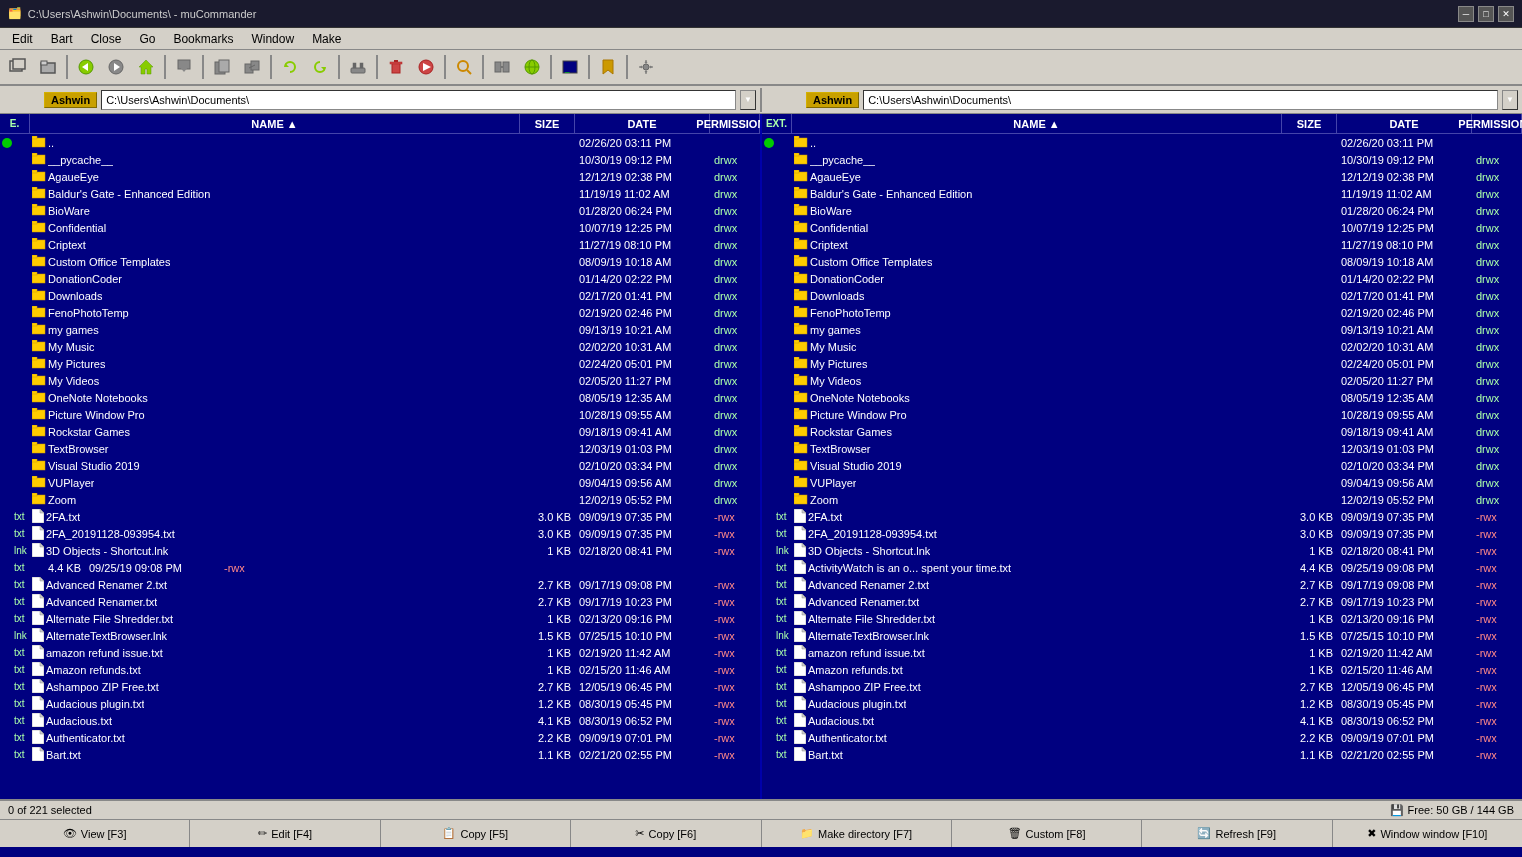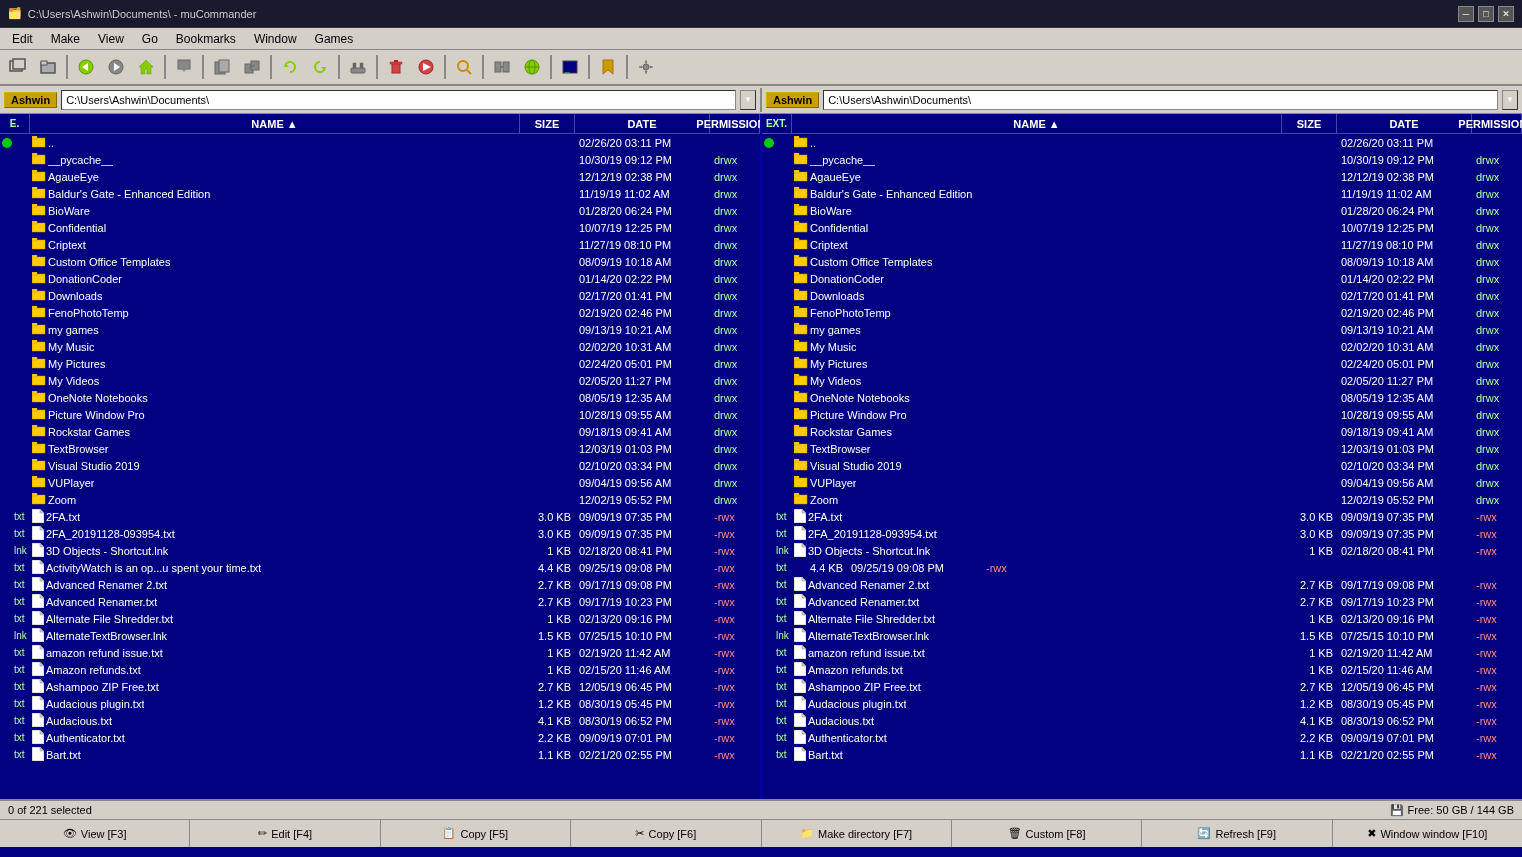--- a/index.html
+++ b/index.html
@@ -99,20 +99,21 @@
       display: flex;
       align-items: center;
       border-bottom: 1px solid #888;
     }
     .address-panel {
       flex: 1;
       display: flex;
       align-items: center;
       padding: 2px 4px;
       gap: 4px;
+      margin-left: 40px;
     }
     .address-panel:first-child {
       border-right: 2px solid #888;
     }
     .address-label {
       background: #c8a000;
       color: #000;
       padding: 1px 6px;
       font-size: 11px;
       font-weight: bold;
@@ -263,26 +264,26 @@
   </div>
   <div id="titlebar-right">
     <div class="title-btn">─</div>
     <div class="title-btn">□</div>
     <div class="title-btn">✕</div>
   </div>
 </div>
 
 <div id="menubar">
   <span class="menu-item">Edit</span>
-  <span class="menu-item">Make</span>
-  <span class="menu-item">View</span>
+  <span class="menu-item">Bart</span>
+  <span class="menu-item">Close</span>
   <span class="menu-item">Go</span>
   <span class="menu-item">Bookmarks</span>
   <span class="menu-item">Window</span>
-  <span class="menu-item">Games</span>
+  <span class="menu-item">Make</span>
 </div>
 
 <div id="toolbar">
   <div class="toolbar-btn">
     <svg width="18" height="18" viewBox="0 0 18 18">
         <rect x="1" y="3" width="12" height="10" fill="none" stroke="#555" stroke-width="1.5"></rect>
         <rect x="4" y="1" width="12" height="10" fill="#d4d0c8" stroke="#555" stroke-width="1.5"></rect>
       </svg>
   </div>
   <div class="toolbar-btn">
@@ -877,27 +878,20 @@
         </div>
         <div class="col-size" style="color:#ffffff;">1 KB</div>
         <div class="col-date">02/18/20 08:41 PM</div>
         <div class="col-perms" style="color:#ff8888;">-rwx</div>
       </div>
         <div class="file-row">
         <div class="col-ext" style="color:#aaffaa;display:flex;align-items:center;">
           <span style="width:12px;display:inline-block;flex-shrink:0;"></span>
           <span style="font-size:10px;">txt</span>
         </div>
-        <div class="col-name" style="display:flex;align-items:center;gap:2px;">
-          <span><svg width="12" height="14" viewBox="0 0 12 14">
-                <polygon points="0,0 8,0 12,4 12,14 0,14" fill="#ffffff" stroke="#888" stroke-width="0.5"></polygon>
-                <polygon points="8,0 8,4 12,4" fill="#ccc" stroke="#888" stroke-width="0.5"></polygon>
-              </svg></span>
-          <span style="overflow:hidden;text-overflow:ellipsis;white-space:nowrap;">ActivityWatch is an op...u spent your time.txt</span>
-        </div>
         <div class="col-size" style="color:#ffffff;">4.4 KB</div>
         <div class="col-date">09/25/19 09:08 PM</div>
         <div class="col-perms" style="color:#ff8888;">-rwx</div>
       </div>
         <div class="file-row">
         <div class="col-ext" style="color:#aaffaa;display:flex;align-items:center;">
           <span style="width:12px;display:inline-block;flex-shrink:0;"></span>
           <span style="font-size:10px;">txt</span>
         </div>
         <div class="col-name" style="display:flex;align-items:center;gap:2px;">
@@ -1526,20 +1520,27 @@
           <span style="overflow:hidden;text-overflow:ellipsis;white-space:nowrap;">3D Objects - Shortcut.lnk</span>
         </div>
         <div class="col-size" style="color:#ffffff;">1 KB</div>
         <div class="col-date">02/18/20 08:41 PM</div>
         <div class="col-perms" style="color:#ff8888;">-rwx</div>
       </div>
         <div class="file-row">
         <div class="col-ext" style="color:#aaffaa;display:flex;align-items:center;">
           <span style="width:12px;display:inline-block;flex-shrink:0;"></span>
           <span style="font-size:10px;">txt</span>
+        </div>
+        <div class="col-name" style="display:flex;align-items:center;gap:2px;">
+          <span><svg width="12" height="14" viewBox="0 0 12 14">
+                <polygon points="0,0 8,0 12,4 12,14 0,14" fill="#ffffff" stroke="#888" stroke-width="0.5"></polygon>
+                <polygon points="8,0 8,4 12,4" fill="#ccc" stroke="#888" stroke-width="0.5"></polygon>
+              </svg></span>
+          <span style="overflow:hidden;text-overflow:ellipsis;white-space:nowrap;">ActivityWatch is an o... spent your time.txt</span>
         </div>
         <div class="col-size" style="color:#ffffff;">4.4 KB</div>
         <div class="col-date">09/25/19 09:08 PM</div>
         <div class="col-perms" style="color:#ff8888;">-rwx</div>
       </div>
         <div class="file-row">
         <div class="col-ext" style="color:#aaffaa;display:flex;align-items:center;">
           <span style="width:12px;display:inline-block;flex-shrink:0;"></span>
           <span style="font-size:10px;">txt</span>
         </div>

